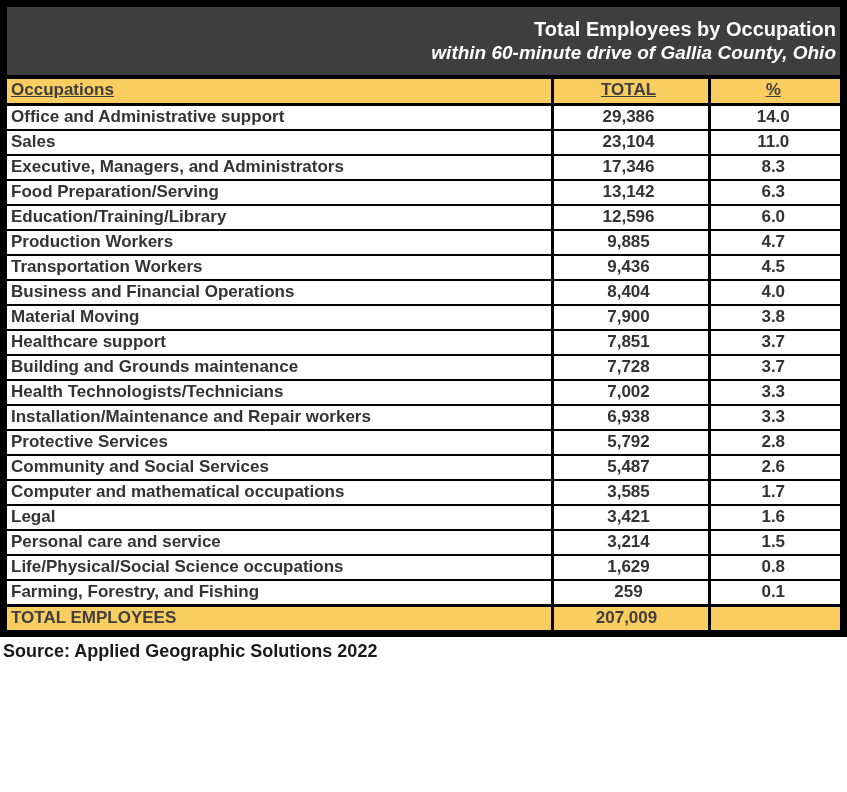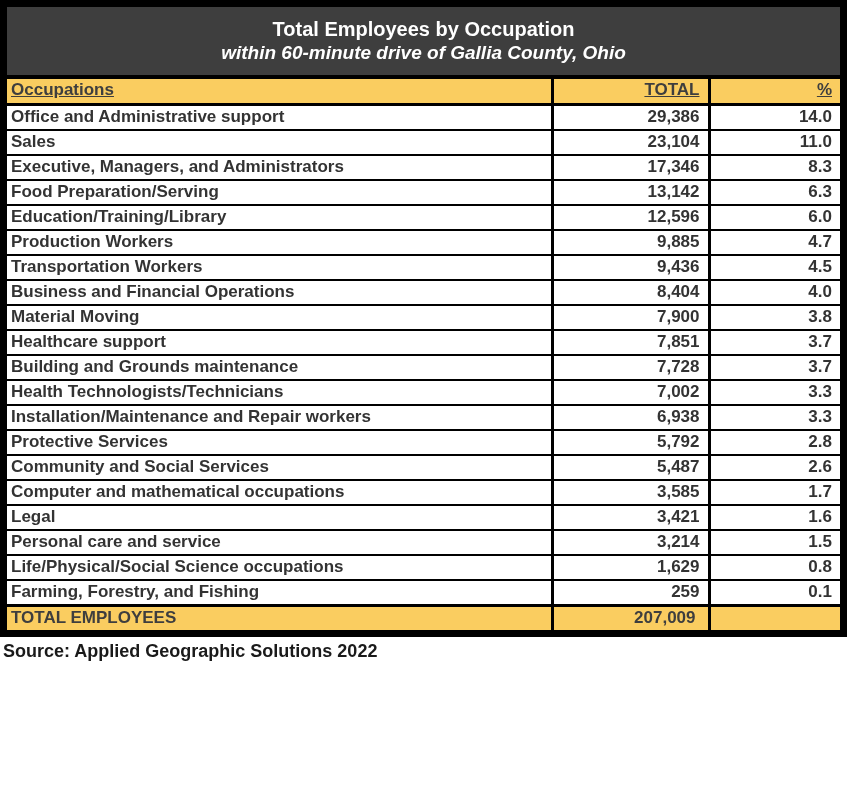--- a/index.html
+++ b/index.html
@@ -17,21 +17,21 @@
     color:var(--ink);
   }
   .frame{
     width:847px;
     border:7px solid var(--line);
     background:#fff;
   }
   .title-band{
     background:var(--charcoal);
     color:#ffffff;
-    text-align:center;
+    text-align:right;
     padding:9px 4px 11px 4px;
     border-bottom:4px solid var(--line);
   }
   .title-band .title{
     font-size:20px;
     line-height:26px;
     font-weight:bold;
     margin:0;
   }
   .title-band .subtitle{
@@ -64,21 +64,21 @@
   td:nth-child(2),th:nth-child(2),
   td:nth-child(3),th:nth-child(3){border-left:3px solid var(--line);}
   thead th{
     background:var(--gold);
     color:var(--charcoal);
     border-top:0;
     border-bottom:3px solid var(--line);
     text-decoration:underline;
   }
   .col-occ{text-align:left;}
-  .col-num{text-align:right;}
+  .col-num{text-align:center;}
   tbody td{background:#ffffff;}
   tfoot td{
     background:var(--gold);
     border-top:3px solid var(--line);
     border-bottom:0;
     color:var(--charcoal);
   }
   tfoot td:nth-child(2){padding-right:12px;}
   .source{
     font-size:18px;

